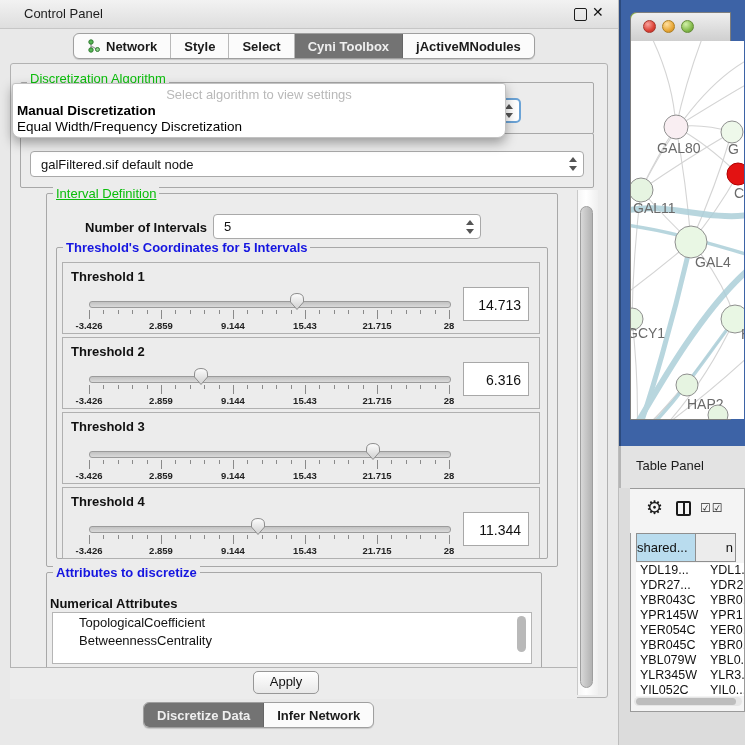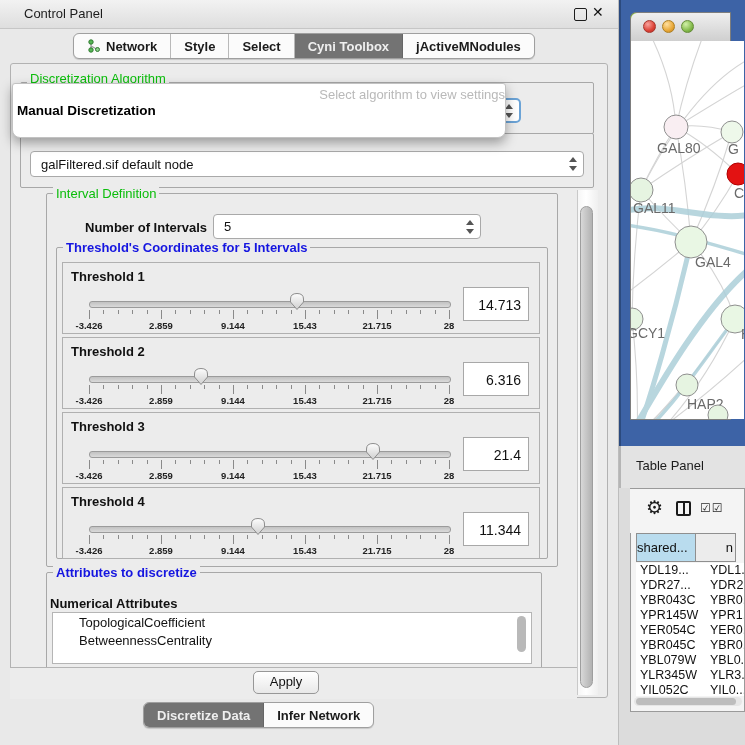--- a/index.html
+++ b/index.html
@@ -21,36 +21,36 @@
        border-right:1px solid #b9b9b9;white-space:nowrap;}
   .seg:last-child{border-right:none;}
   .seg.sel{background:var(--selgray,#737373);color:#efefef;border-right-color:#666;}
   #top-tabs{left:73px;top:33px;}
   #bottom-tabs{left:143px;top:702px;}
 
   #main-panel{left:10px;top:63px;width:598px;height:635px;background:#ececec;border:1px solid #b2b2b2;border-radius:3px;box-sizing:border-box;}
 
   .group{position:absolute;border:1px solid #a8a8a8;border-radius:2px;}
   .group-title{position:absolute;top:-8px;left:6px;background:#ececec;padding:0 3px;font-size:13px;white-space:nowrap;}
-  .gt-green{color:var(--green,#0bbd0b);}
+  .gt-green{color:var(--green,#0bbd0b);text-decoration:underline;}
   .gt-blue{color:var(--blue,#1515e0);font-weight:bold;}
   .gt-gray{color:#333;}
 
   .combo{position:absolute;background:#fff;border:1px solid #a9a9a9;border-radius:4px;font-size:13px;color:#111;
          line-height:24px;padding:0 22px 0 10px;box-sizing:border-box;white-space:nowrap;overflow:hidden;}
   .stepper{position:absolute;right:6px;top:50%;width:9px;height:14px;margin-top:-7px;}
   .stepper:before,.stepper:after{content:"";position:absolute;left:1px;border-left:4px solid transparent;border-right:4px solid transparent;}
   .stepper:before{top:0;border-bottom:5px solid #555;}
   .stepper:after{bottom:0;border-top:5px solid #555;}
   .focusring{border:2px solid #6ba3d6;}
 
   
   #algo-popup{left:12px;top:83px;width:492px;height:53px;background:#fff;border:1px solid #c2c2c2;
               border-radius:3px 3px 8px 8px;box-shadow:0 5px 12px rgba(0,0,0,.35);z-index:40;}
-  #algo-popup .prompt{position:absolute;top:3px;left:0;width:100%;text-align:right;font-size:13px;color:#b9b9b9;}
+  #algo-popup .prompt{position:absolute;top:3px;left:0;width:100%;text-align:center;font-size:13px;color:#b9b9b9;}
   #algo-popup .opt1{position:absolute;top:19px;left:4px;font-size:13.5px;font-weight:bold;color:#000;}
   #algo-popup .opt2{position:absolute;top:35px;left:4px;font-size:13.5px;color:#000;}
 
   
   .tbox{position:relative;width:478px;height:72px;margin-bottom:3px;border:1px solid #b0b0b0;background:#ececec;box-sizing:border-box;}
   .tlabel{position:absolute;left:8px;top:6px;font-size:13px;font-weight:bold;color:#111;}
   .ttrack{position:absolute;left:26px;top:38px;width:360px;height:5px;border-radius:3px;
           background:linear-gradient(#c2c2c2,#dadada);border:1px solid #9b9b9b;}
   .tick{position:absolute;width:1px;background:#8a8a8a;}
   .tick.major{height:9px;top:47px;}
@@ -154,20 +154,21 @@
   <div class="group" style="left:20px;top:82px;width:572px;height:50px;">
     <span class="group-title gt-green" style="top:-12px;">Discretization Algorithm</span>
   </div>
   <div class="abs combo focusring" style="left:30px;top:98px;width:491px;height:25px;border-radius:5px;">
       <span class="stepper"></span>
     </div>
 
   <div class="abs" id="algo-popup">
     <div class="prompt">Select algorithm to view settings</div>
     <div class="opt1">Manual Discretization</div>
+    <div class="opt2">Equal Width/Frequency Discretization</div>
   </div>
 
   <div class="group" style="left:20px;top:133px;width:572px;height:53px;">
     <span class="group-title gt-gray">Table Data</span>
   </div>
   <div class="abs combo" style="left:30px;top:151px;width:554px;height:26px;line-height:25px;">
     <span>galFiltered.sif default node</span>
     <span class="stepper"></span>
   </div>
 
@@ -309,21 +310,20 @@
           <span class="ticklab" style="left: 170px;">9.144</span>
           <span class="ticklab" style="left: 242px;">15.43</span>
           <span class="ticklab" style="left: 314px;">21.715</span>
           <span class="ticklab" style="left: 386px;">28</span>
         </div>
       <div class="thumb" style="left: 302.394px;">
         <svg width="16" height="19">
             <path d="M1.5,10 L1.5,7 Q1.5,1.5 8,1.5 Q14.5,1.5 14.5,7 L14.5,10 L8,17.5 Z" fill="url(#thumbGrad)" stroke="#8e8e8e"></path>
           </svg>
       </div>
-      <div class="tvalue">21.4</div>
     </div>
 
     <div class="tbox">
       <span class="tlabel">Threshold 4</span>
       <div class="ttrack"></div>
       <div class="ticks">
           <div class="tick major" style="left: 26px;"></div>
           <div class="tick minor" style="left: 40.4px;"></div>
           <div class="tick minor" style="left: 54.8px;"></div>
           <div class="tick minor" style="left: 69.2px;"></div>

